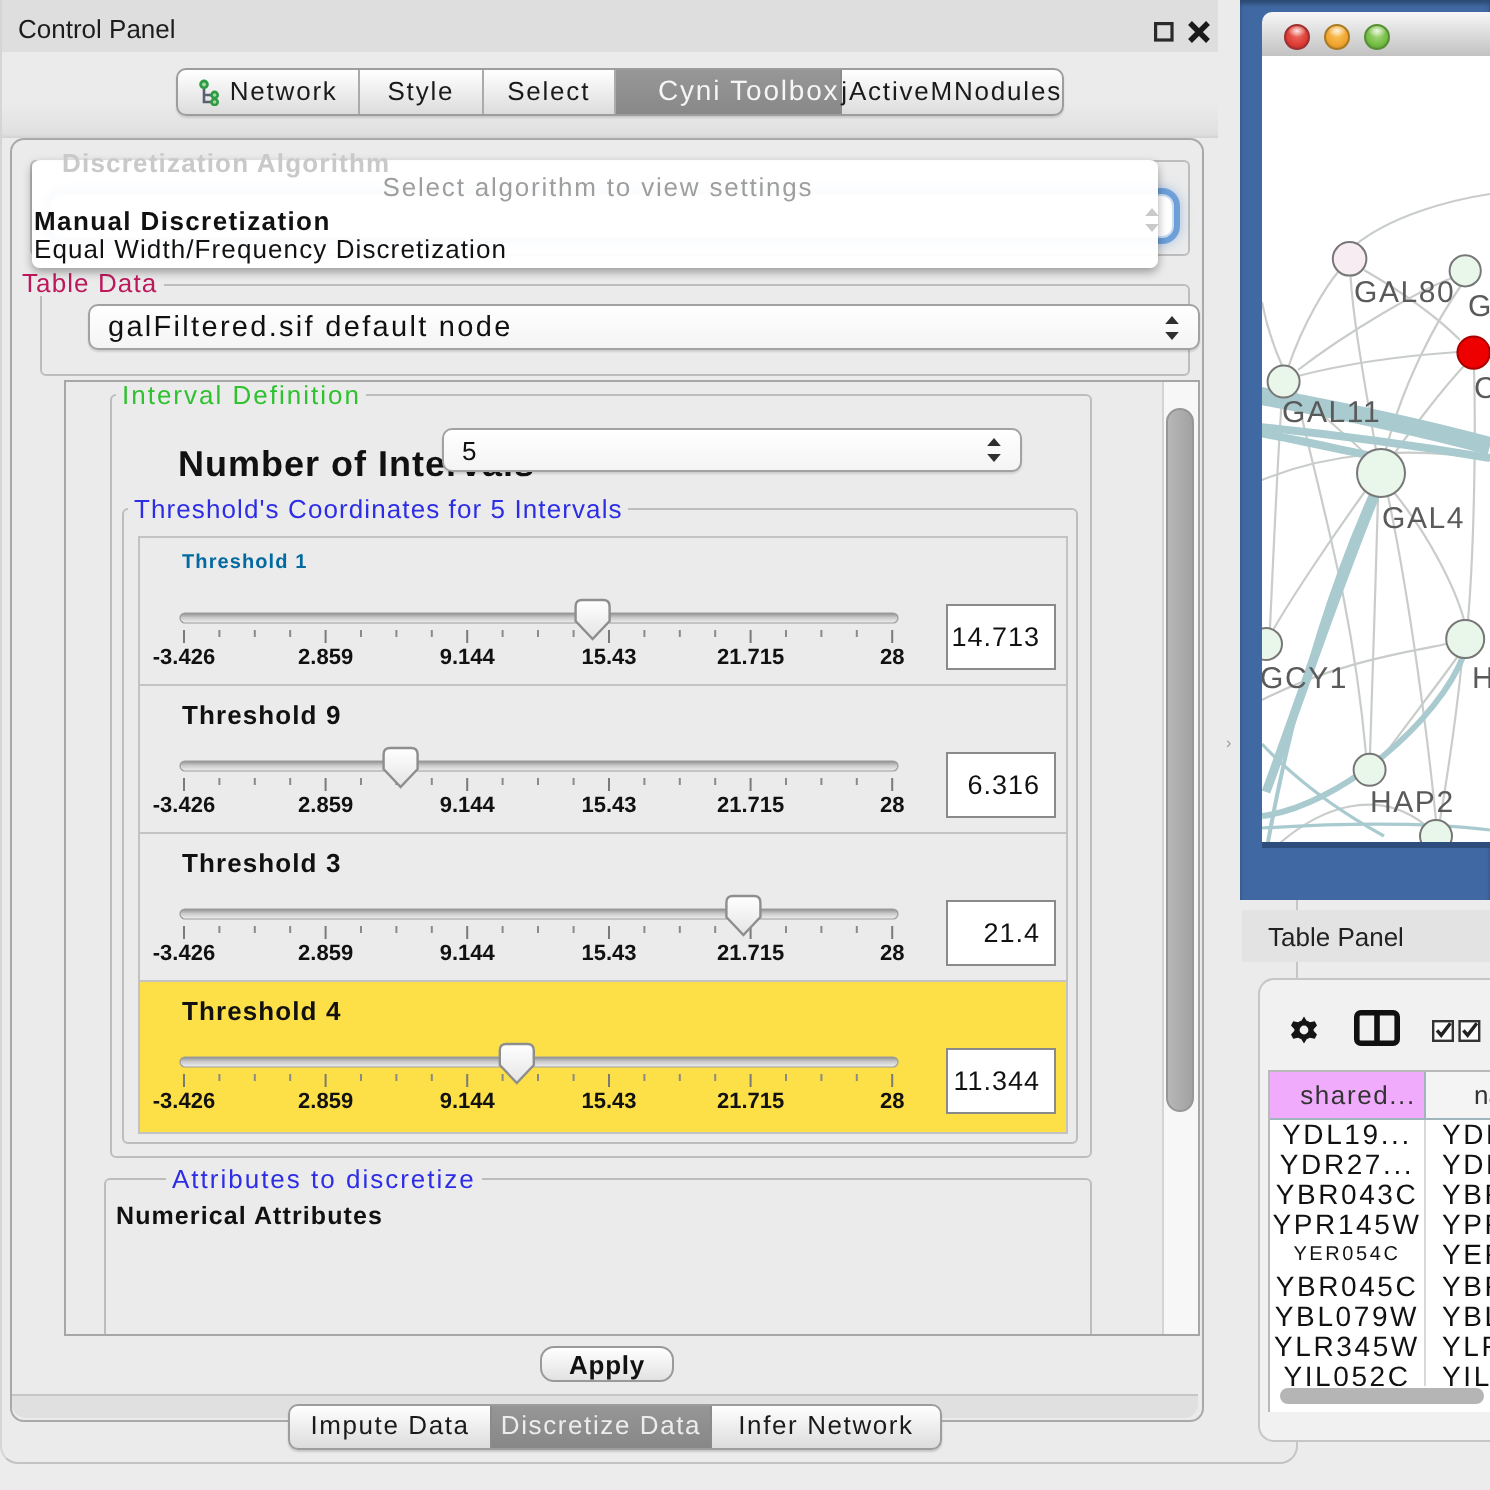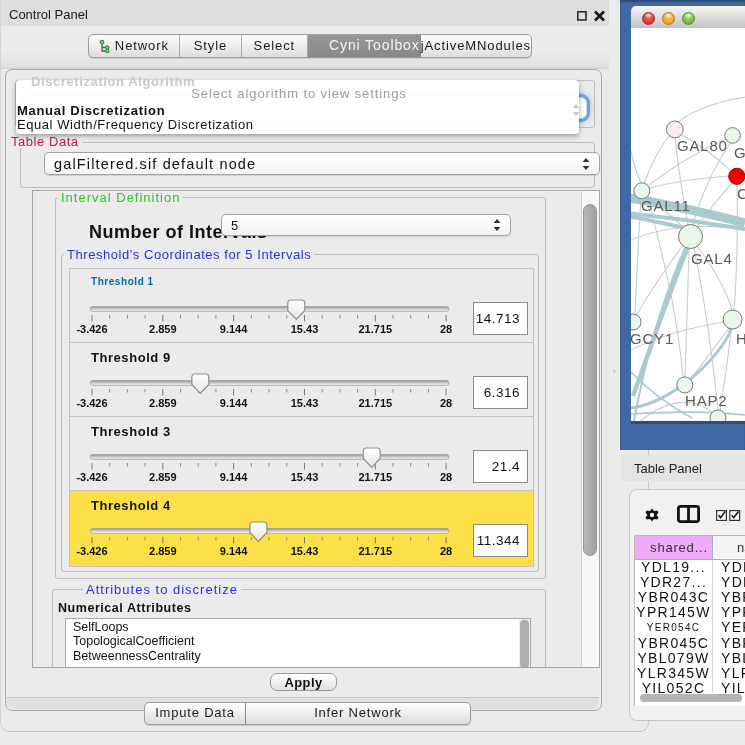--- a/index.html
+++ b/index.html
@@ -140,31 +140,27 @@
         <span style="position:absolute;left:133.6px;top:54px;width:60px;text-align:center;font-size:11px;font-weight:bold;color:#111;">9.144</span>
         <span style="position:absolute;left:204.5px;top:54px;width:60px;text-align:center;font-size:11px;font-weight:bold;color:#111;">15.43</span>
         <span style="position:absolute;left:275.3px;top:54px;width:60px;text-align:center;font-size:11px;font-weight:bold;color:#111;">21.715</span>
         <span style="position:absolute;left:346.1px;top:54px;width:60px;text-align:center;font-size:11px;font-weight:bold;color:#111;">28</span>
       <div style="position:absolute;left:403px;top:33px;width:46px;height:31px;background:#fff;border:1px solid #8a8a8a;font-size:13.5px;color:#111;text-align:right;line-height:31px;padding-right:7px;letter-spacing:0.5px;">11.344</div>
     </div>
 
     <div class="gbox" style="left:19px;top:398px;width:492px;height:85px;"></div>
     <div class="gtitle" style="left:22px;top:392px;color:#2d2de5;letter-spacing:1.0px;margin-left:28px;">Attributes to discretize</div>
     <div class="abs" style="left:25px;top:410px;font-size:12.5px;font-weight:bold;color:#111;letter-spacing:0.55px;">Numerical Attributes</div>
-    <div class="abs" style="left:32px;top:427px;width:464px;height:56px;background:#fff;border:1px solid #a9a9a9;">
-      <div style="padding:1px 0 0 7px;font-size:12.5px;color:#111;line-height:14.3px;">SelfLoops<br>TopologicalCoefficient<br>BetweennessCentrality</div>
-      <div class="abs" style="right:0;top:0;width:11px;height:54px;background:#f0f0f0;"></div>
-      <div class="abs" style="right:1px;top:1px;width:9px;height:48px;background:#aeaeae;border-radius:4px;"></div>
-    </div>
   </div>
 
   <div class="abs" style="left:269px;top:672.5px;width:65px;height:16.5px;background:linear-gradient(#ffffff,#e2e2e2);border:1px solid #9a9a9a;border-radius:7px;text-align:center;font-size:13px;font-weight:bold;color:#111;line-height:17px;letter-spacing:0.4px;">Apply</div>
 
   <div class="abs" style="left:143px;top:702px;width:325px;height:21px;border:1px solid #9d9d9d;border-radius:5px;background:linear-gradient(#ffffff,#dcdcdc);box-shadow:0 1px 1px rgba(0,0,0,0.15);overflow:hidden;display:flex;z-index:30;">
     <div style="width:100px;border-right:1px solid #8b8b8b;text-align:center;font-size:13px;color:#1a1a1a;line-height:19.5px;letter-spacing:0.8px;">Impute Data</div>
+    <div style="width:109px;border-right:1px solid #8b8b8b;text-align:center;font-size:13px;color:#ededed;line-height:19.5px;letter-spacing:0.8px;background:linear-gradient(#969696,#878787);">Discretize Data</div>
     <div style="flex:1;text-align:center;font-size:13px;color:#1a1a1a;line-height:19.5px;letter-spacing:0.8px;">Infer Network</div>
   </div>
 
   <div class="abs" style="left:15px;top:80px;width:563px;height:54px;background:rgba(255,255,255,0.97);border-radius:4px;box-shadow:0 2px 5px rgba(0,0,0,0.35);z-index:20;">
     <div class="abs" style="left:3px;right:0;top:6px;text-align:center;font-size:13px;color:#9e9e9e;letter-spacing:0.9px;">Select algorithm to view settings</div>
     <div class="abs" style="left:1px;top:22.5px;font-size:13px;font-weight:bold;color:#111;letter-spacing:0.7px;">Manual Discretization</div>
     <div class="abs" style="left:1px;top:36.5px;font-size:13px;color:#111;letter-spacing:0.55px;">Equal Width/Frequency Discretization</div>
     <svg class="abs" style="left:556px;top:24px;" width="8" height="12" viewBox="0 0 8 12">
         <path d="M4 0 L7.4 4 H0.6 Z" fill="#cacaca"></path>
         <path d="M4 12 L7.4 8 H0.6 Z" fill="#cacaca"></path>

